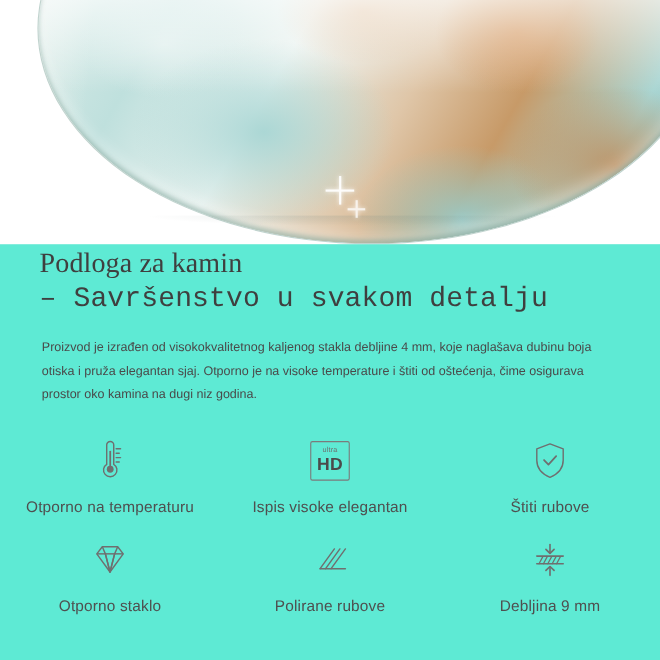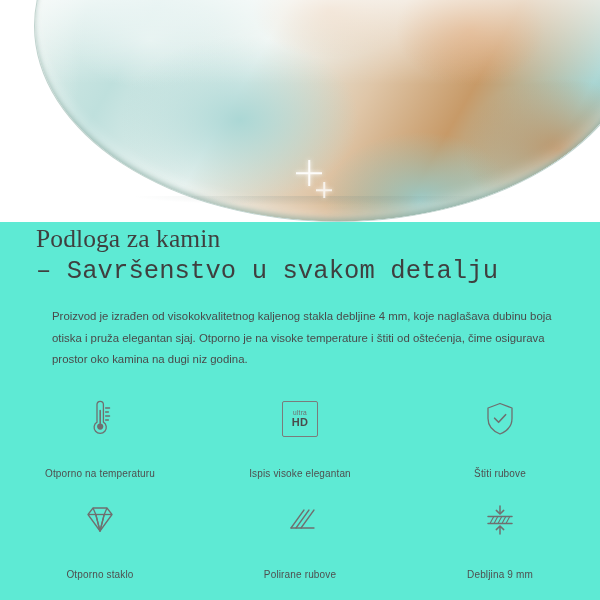--- a/index.html
+++ b/index.html
@@ -109,21 +109,21 @@
     font-family: "Liberation Serif", serif;
     font-weight: 400;
     font-size: 25.5px;
     line-height: 33px;
     color: #3f3f3f;
     letter-spacing: .1px;
   }
   .headline .l2 { display: block; font-family: Liberation Mono, monospace; }
   .body-copy {
     margin: 0;
-    padding: 18px 36px 0 52px;
+    padding: 18px 36px 0 38px;
     font-size: 11.4px;
     line-height: 21.5px;
     color: #4a4a4a;
     max-width: 540px;
   }
 
   
   .features {
     position: absolute;
     left: 0;
@@ -139,22 +139,22 @@
     align-items: center;
     justify-content: flex-start;
   }
   .feature-icon {
     height: 46px;
     display: flex;
     align-items: center;
     justify-content: center;
   }
   .feature-label {
-    margin-top: 26px;
-    font-size: 10px;
+    margin-top: 10px;
+    font-size: 14px;
     color: #4f4f4f;
     letter-spacing: .15px;
     text-align: center;
   }
   .ultrahd {
     width: 34px;
     height: 34px;
     border: 1.4px solid #7b7b7b;
     border-radius: 2px;
     display: flex;
@@ -163,21 +163,21 @@
     justify-content: center;
     line-height: 1;
   }
   .ultrahd .u-top {
     font-size: 6.6px;
     color: #6f6f6f;
     letter-spacing: .2px;
     margin-bottom: 1px;
   }
   .ultrahd .u-bot {
-    font-size: 11px;
+    font-size: 16px;
     font-weight: 700;
     color: #4b4b4b;
     letter-spacing: .2px;
   }
 </style>
 </head>
 <body>
 
 <div class="page">
 

